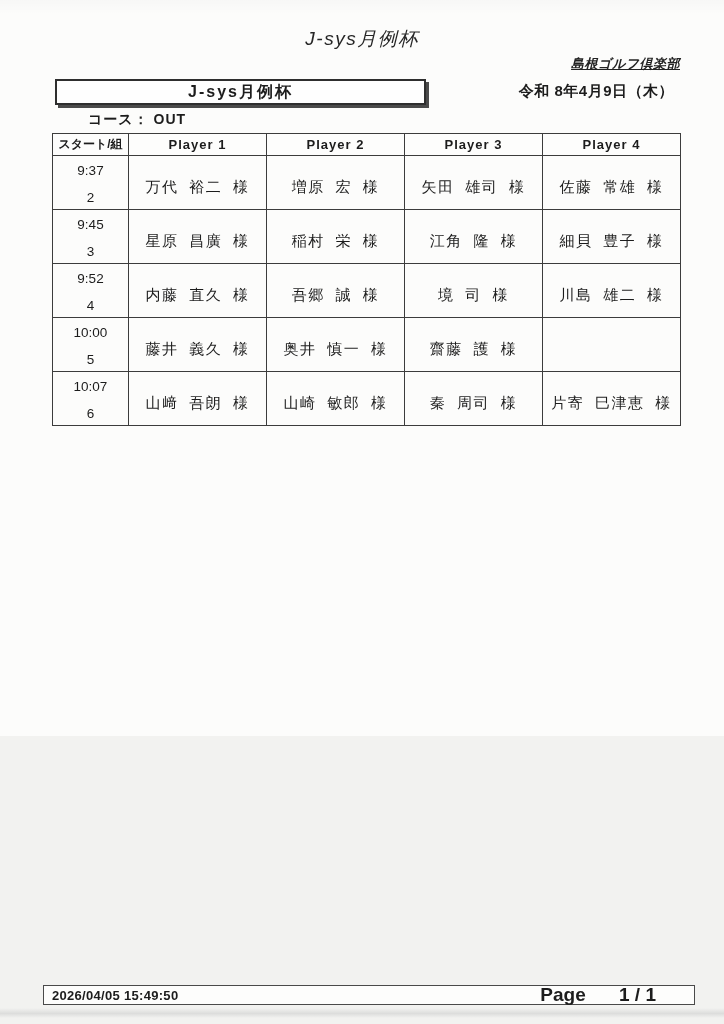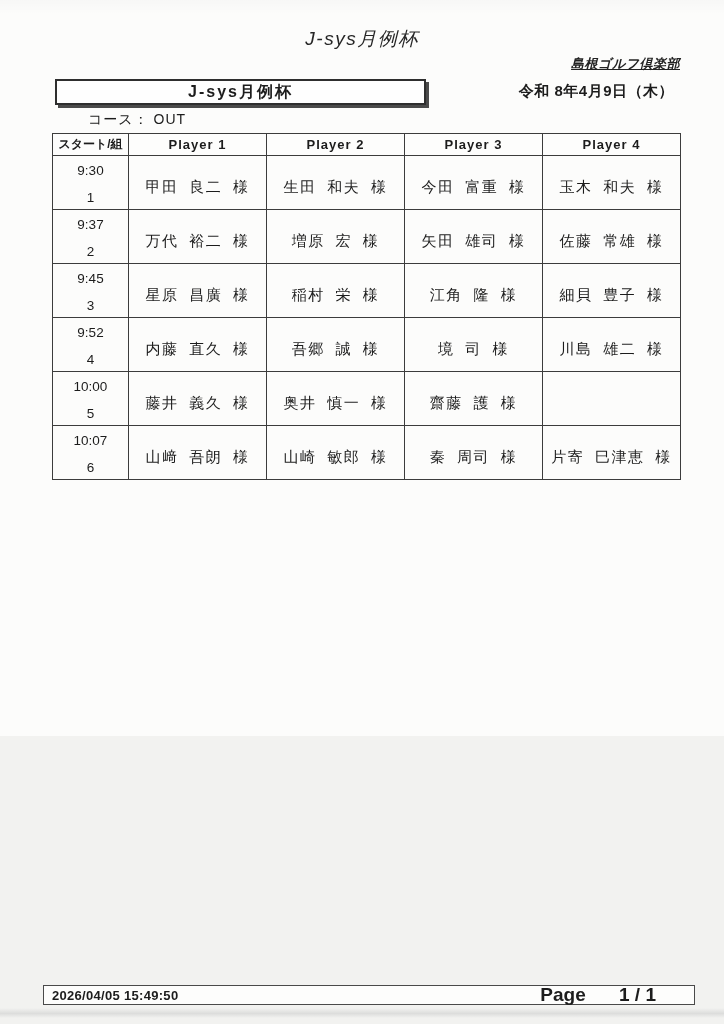--- a/index.html
+++ b/index.html
@@ -44,21 +44,21 @@
     background: #fefefe;
     border: 2px solid #2e2e2e;
     box-shadow: 3px 3px 0 #4a4a4a;
     display: flex; align-items: center; justify-content: center;
   }
   .event-box span {
     font-size: 16px; font-weight: bold; letter-spacing: 2px;
   }
   .course {
     position: absolute; top: 111px; left: 88px;
-    font-size: 14px; font-weight: normal; letter-spacing: 1px;
+    font-size: 14px; font-weight: bold; letter-spacing: 1px;
   }
   table.sheet {
     position: absolute; top: 133px; left: 52px;
     width: 628px;
     border-collapse: collapse; table-layout: fixed;
   }
   table.sheet, table.sheet th, table.sheet td {
     border: 1.4px solid #3c3c3c;
   }
   table.sheet th {
@@ -117,30 +117,20 @@
         <th class="col-start">スタート/組</th>
         <th class="col-player">Player 1</th>
         <th class="col-player">Player 2</th>
         <th class="col-player">Player 3</th>
         <th class="col-player">Player 4</th>
       </tr>
     </thead>
     <tbody>
       <tr>
         <td class="start-cell">
-          <div class="time">9:30</div>
-          <div class="group">1</div>
-        </td>
-        <td class="player-cell">甲田 良二 様</td>
-        <td class="player-cell">生田 和夫 様</td>
-        <td class="player-cell">今田 富重 様</td>
-        <td class="player-cell">玉木 和夫 様</td>
-      </tr>
-      <tr>
-        <td class="start-cell">
           <div class="time">9:37</div>
           <div class="group">2</div>
         </td>
         <td class="player-cell">万代 裕二 様</td>
         <td class="player-cell">増原 宏 様</td>
         <td class="player-cell">矢田 雄司 様</td>
         <td class="player-cell">佐藤 常雄 様</td>
       </tr>
       <tr>
         <td class="start-cell">

